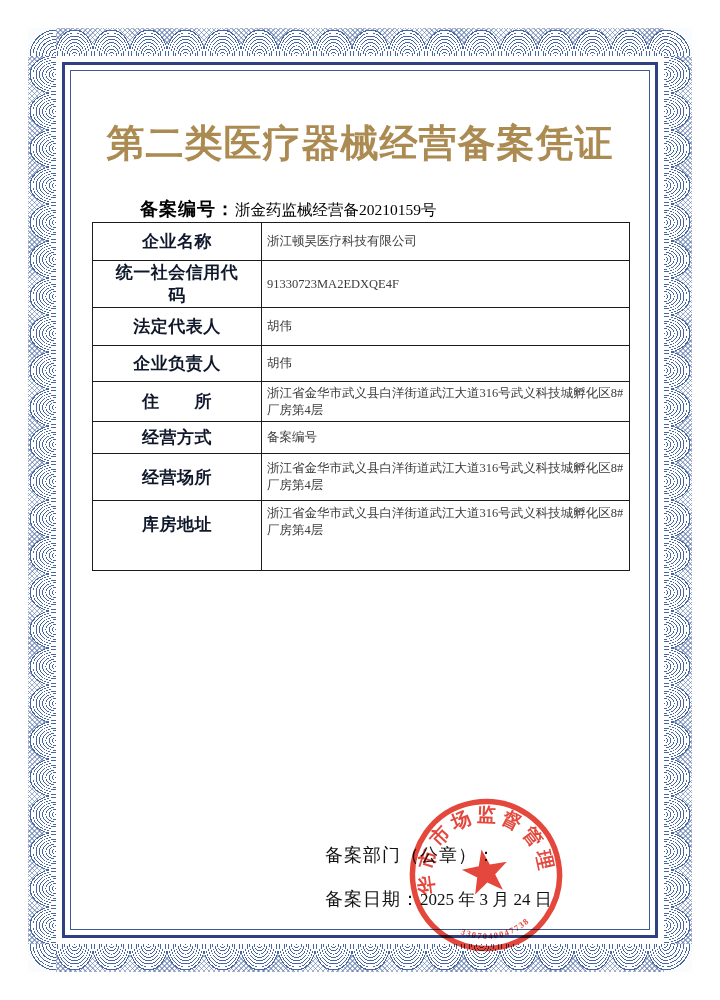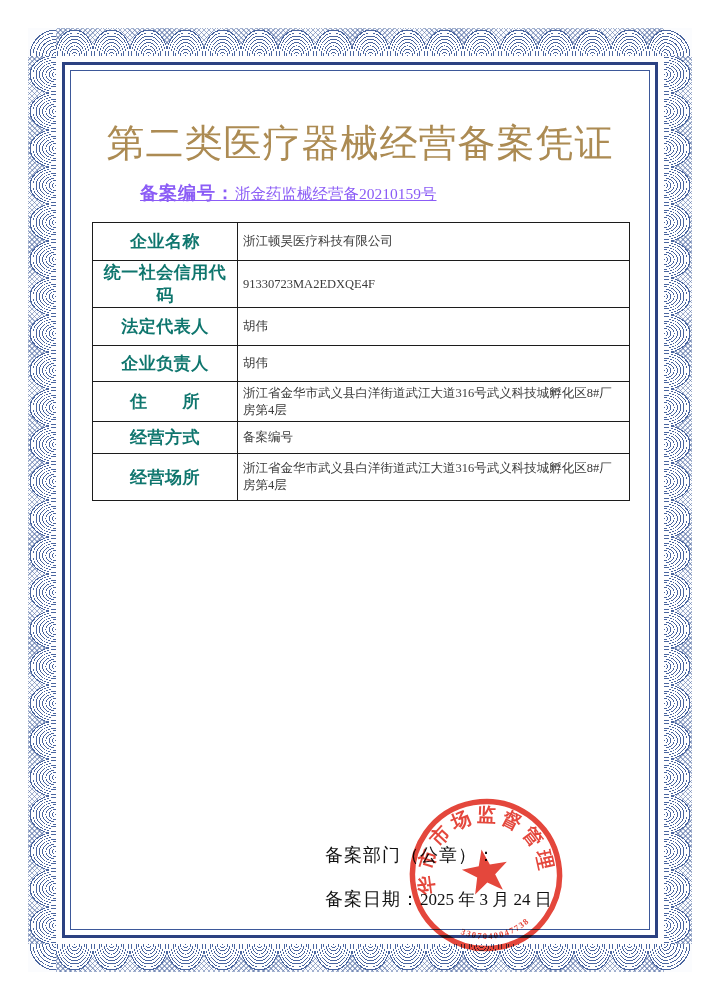--- a/index.html
+++ b/index.html
@@ -84,35 +84,35 @@
       #49659f 0 3%,#fff 3% 12%,#49659f 12% 15%,#fff 15% 24%,#49659f 24% 27%,#fff 27% 36%,
       #49659f 36% 39%,#fff 39% 48%,#49659f 48% 51%,#fff 51% 60%,#49659f 60% 63%,#fff 63% 72%,
       #49659f 72% 75%,#fff 75% 84%,#49659f 84% 87%,#fff 87% 94%,#49659f 94% 98%,rgba(255,255,255,0) 98%); }
 
   .frame-outer { position:absolute; inset:62px; border:3px solid var(--frame-navy,#2c4181); pointer-events:none; }
   .frame-inner { position:absolute; inset:70px; border:1.5px solid var(--frame-navy-light,#3d5899); pointer-events:none; }
 
   
   .cert-title {
     position:absolute; left:80px; right:80px; top:118px;
-    text-align:center; font-size:38px; font-weight:normal;
+    text-align:center; font-size:38px; font-weight:bold;
     color:var(--title-gold,#ac8b53); letter-spacing:1px; margin:0;
   }
-  .filing-line { position:absolute; left:140px; top:181px; font-size:18px; color:#8b5cf6;text-decoration:underline; }
+  .filing-line { position:absolute; left:140px; top:197px; font-size:18px; color:#000000; }
   .filing-label { font-weight:bold; letter-spacing:1px; }
   .filing-value { font-size:15.5px; font-weight:normal; }
 
   table.info {
     position:absolute; left:92px; top:222px; width:538px;
     border-collapse:collapse; table-layout:fixed;
   }
   table.info td { border:1.6px solid var(--table-border,#1c1c1c); vertical-align:middle; }
   td.lbl {
     width:136px; text-align:center; font-weight:bold; font-size:17px;
-    color:#0f766e; padding:0 4px; letter-spacing:0.5px;
+    color:#0f172a; padding:0 16px; letter-spacing:0.5px;
   }
   td.val {
     font-size:12.5px; color:var(--value-gray,#3a3a3a); line-height:1.35;
     padding:2px 5px; word-break:break-all;
   }
   tr.r0 { height:38px; } tr.r1 { height:38px; } tr.r2 { height:38px; }
   tr.r3 { height:36px; } tr.r4 { height:40px; } tr.r5 { height:32px; }
   tr.r6 { height:47px;margin-top:12px; } tr.r7 { height:70px; } tr.r8 { height:228px; }
   tr.top-align td { vertical-align:top; }
   tr.top-align td.lbl { padding-top:12px; }
@@ -174,20 +174,24 @@
       <tr class="r4">
         <td class="lbl">住　　所</td>
         <td class="val">浙江省金华市武义县白洋街道武江大道316号武义科技城孵化区8#厂房第4层</td>
       </tr>
       <tr class="r5">
         <td class="lbl">经营方式</td>
         <td class="val">备案编号</td>
       </tr>
       <tr class="r6">
         <td class="lbl">经营场所</td>
+        <td class="val">浙江省金华市武义县白洋街道武江大道316号武义科技城孵化区8#厂房第4层</td>
+      </tr>
+      <tr class="r7 top-align">
+        <td class="lbl">库房地址</td>
         <td class="val">浙江省金华市武义县白洋街道武江大道316号武义科技城孵化区8#厂房第4层</td>
       </tr>
     </tbody>
   </table>
 
   <div class="footer-dept">备案部门（公章）：</div>
   <div class="footer-date">
     <span class="date-label">备案日期：</span><span class="date-value">2025 年 3 月 24 日</span>
   </div>
 

